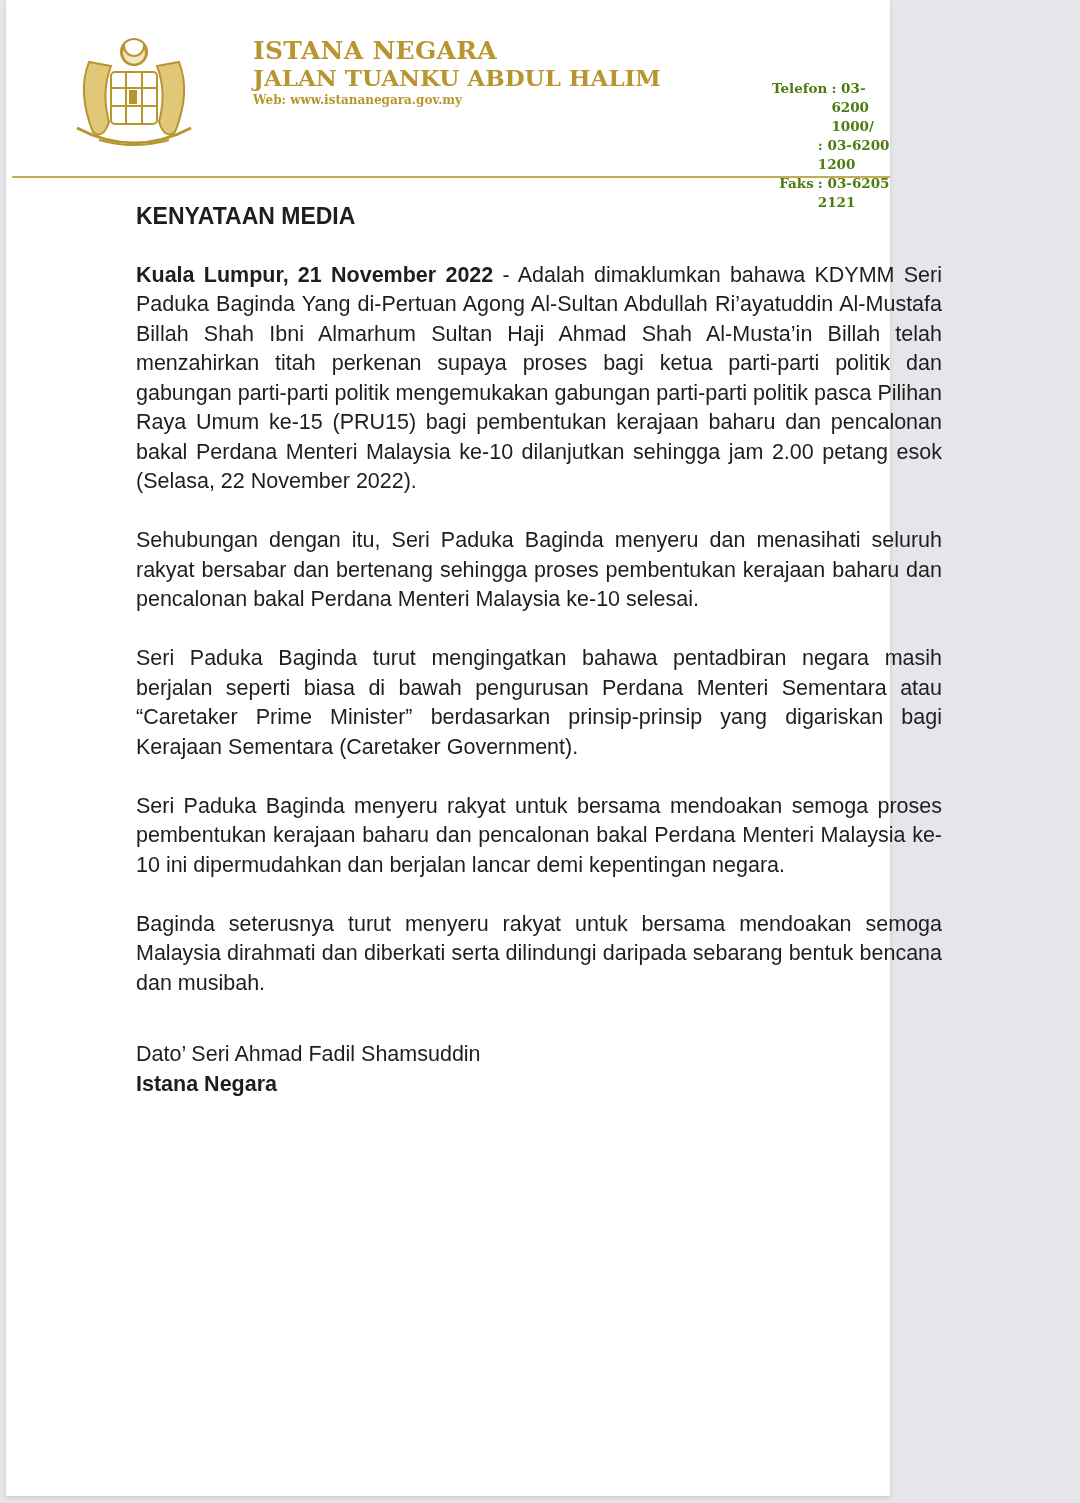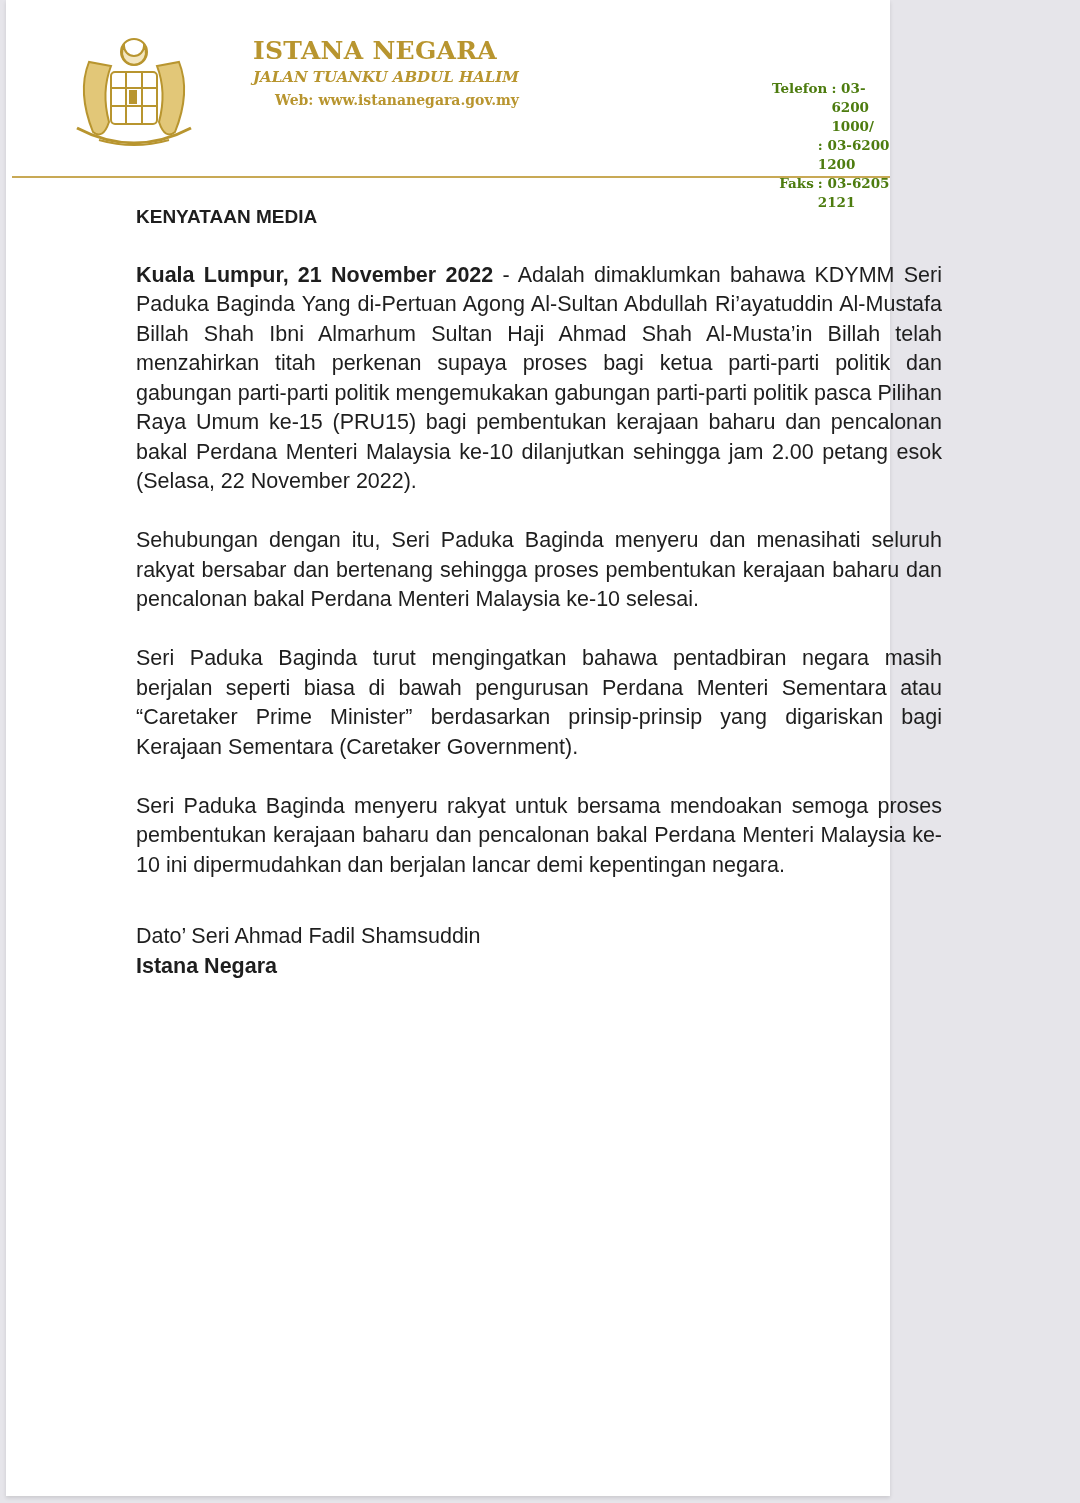--- a/index.html
+++ b/index.html
@@ -10,34 +10,34 @@
   .page {
     position:absolute; left:6px; top:0; width:884px; height:1496px; background:#ffffff;
     box-shadow:0 2px 4px rgba(0,0,0,0.12);
   }
   .crest { position:absolute; left:63px; top:32px; width:130px; height:118px; }
   .org {
     position:absolute; left:247px; top:36px; color:#b8952f;
     font-family:"DejaVu Serif", "Liberation Serif", serif; font-weight:bold;
   }
   .org .title { font-size:25px; line-height:30px; letter-spacing:0.3px; }
-  .org .line { font-size:15px; line-height:23px;font-style:italic; }
-  .org .web { font-size:14px; line-height:22px;text-align:right; }
+  .org .line { font-size:23px; line-height:23px; }
+  .org .web { font-size:12px; line-height:22px; }
   .contact {
     position:absolute; left:766px; top:79px; color:#4d7c0f;
     font-family:"DejaVu Serif", "Liberation Serif", serif; font-weight:bold; font-size:13.5px; line-height:19px;
   }
   .contact .row { display:flex; }
   .contact .lbl { width:66px; text-align:right; padding-right:4px; }
   .rule { position:absolute; left:6px; right:0; top:176px; height:2px; background:#c8a955; }
   .doc {
     position:absolute; left:130px; top:202px; width:806px; color:#1e1e1e;
     font-family:"Liberation Sans", sans-serif; font-size:21.5px; line-height:29.5px;
   }
-  .doc .heading { font-weight:bold; margin:0 0 29px 0; font-size:19px; }
+  .doc .heading { font-weight:bold; margin:0 0 29px 0; font-size:23px; }
   .doc p { margin:0 0 29.5px 0; text-align:justify; }
   .doc b { font-weight:bold; }
   .sig { margin-top:41px; }
   .sig div { line-height:30px; }
   .sig .bold { font-weight:bold; }
 </style>
 </head>
 <body>
 
 <div class="page">
@@ -80,18 +80,19 @@
   </div>
 
   <div class="rule"></div>
 
   <div class="doc">
     <div class="heading">KENYATAAN MEDIA</div>
     <p><b>Kuala Lumpur, 21 November 2022</b><span> - Adalah dimaklumkan bahawa KDYMM Seri Paduka Baginda Yang di-Pertuan Agong Al-Sultan Abdullah Ri’ayatuddin Al-Mustafa Billah Shah Ibni Almarhum Sultan Haji Ahmad Shah Al-Musta’in Billah telah menzahirkan titah perkenan supaya proses bagi ketua parti-parti politik dan gabungan parti-parti politik mengemukakan gabungan parti-parti politik pasca Pilihan Raya Umum ke-15 (PRU15) bagi pembentukan kerajaan baharu dan pencalonan bakal Perdana Menteri Malaysia ke-10 dilanjutkan sehingga jam 2.00 petang esok (Selasa, 22 November 2022).</span></p>
     <p>Sehubungan dengan itu, Seri Paduka Baginda menyeru dan menasihati seluruh rakyat bersabar dan bertenang sehingga proses pembentukan kerajaan baharu dan pencalonan bakal Perdana Menteri Malaysia ke-10 selesai.</p>
     <p>Seri Paduka Baginda turut mengingatkan bahawa pentadbiran negara masih berjalan seperti biasa di bawah pengurusan Perdana Menteri Sementara atau “Caretaker Prime Minister” berdasarkan prinsip-prinsip yang digariskan bagi Kerajaan Sementara (Caretaker Government).</p>
     <p>Seri Paduka Baginda menyeru rakyat untuk bersama mendoakan semoga proses pembentukan kerajaan baharu dan pencalonan bakal Perdana Menteri Malaysia ke-10 ini dipermudahkan dan berjalan lancar demi kepentingan negara.</p>
+    <p>Baginda seterusnya turut menyeru rakyat untuk bersama mendoakan semoga Malaysia dirahmati dan diberkati serta dilindungi daripada sebarang bentuk bencana dan musibah.</p>
     <div class="sig">
       <div>Dato’ Seri Ahmad Fadil Shamsuddin</div>
       <div class="bold">Istana Negara</div>
     </div>
   </div>
 </div>
 
 </body></html>

